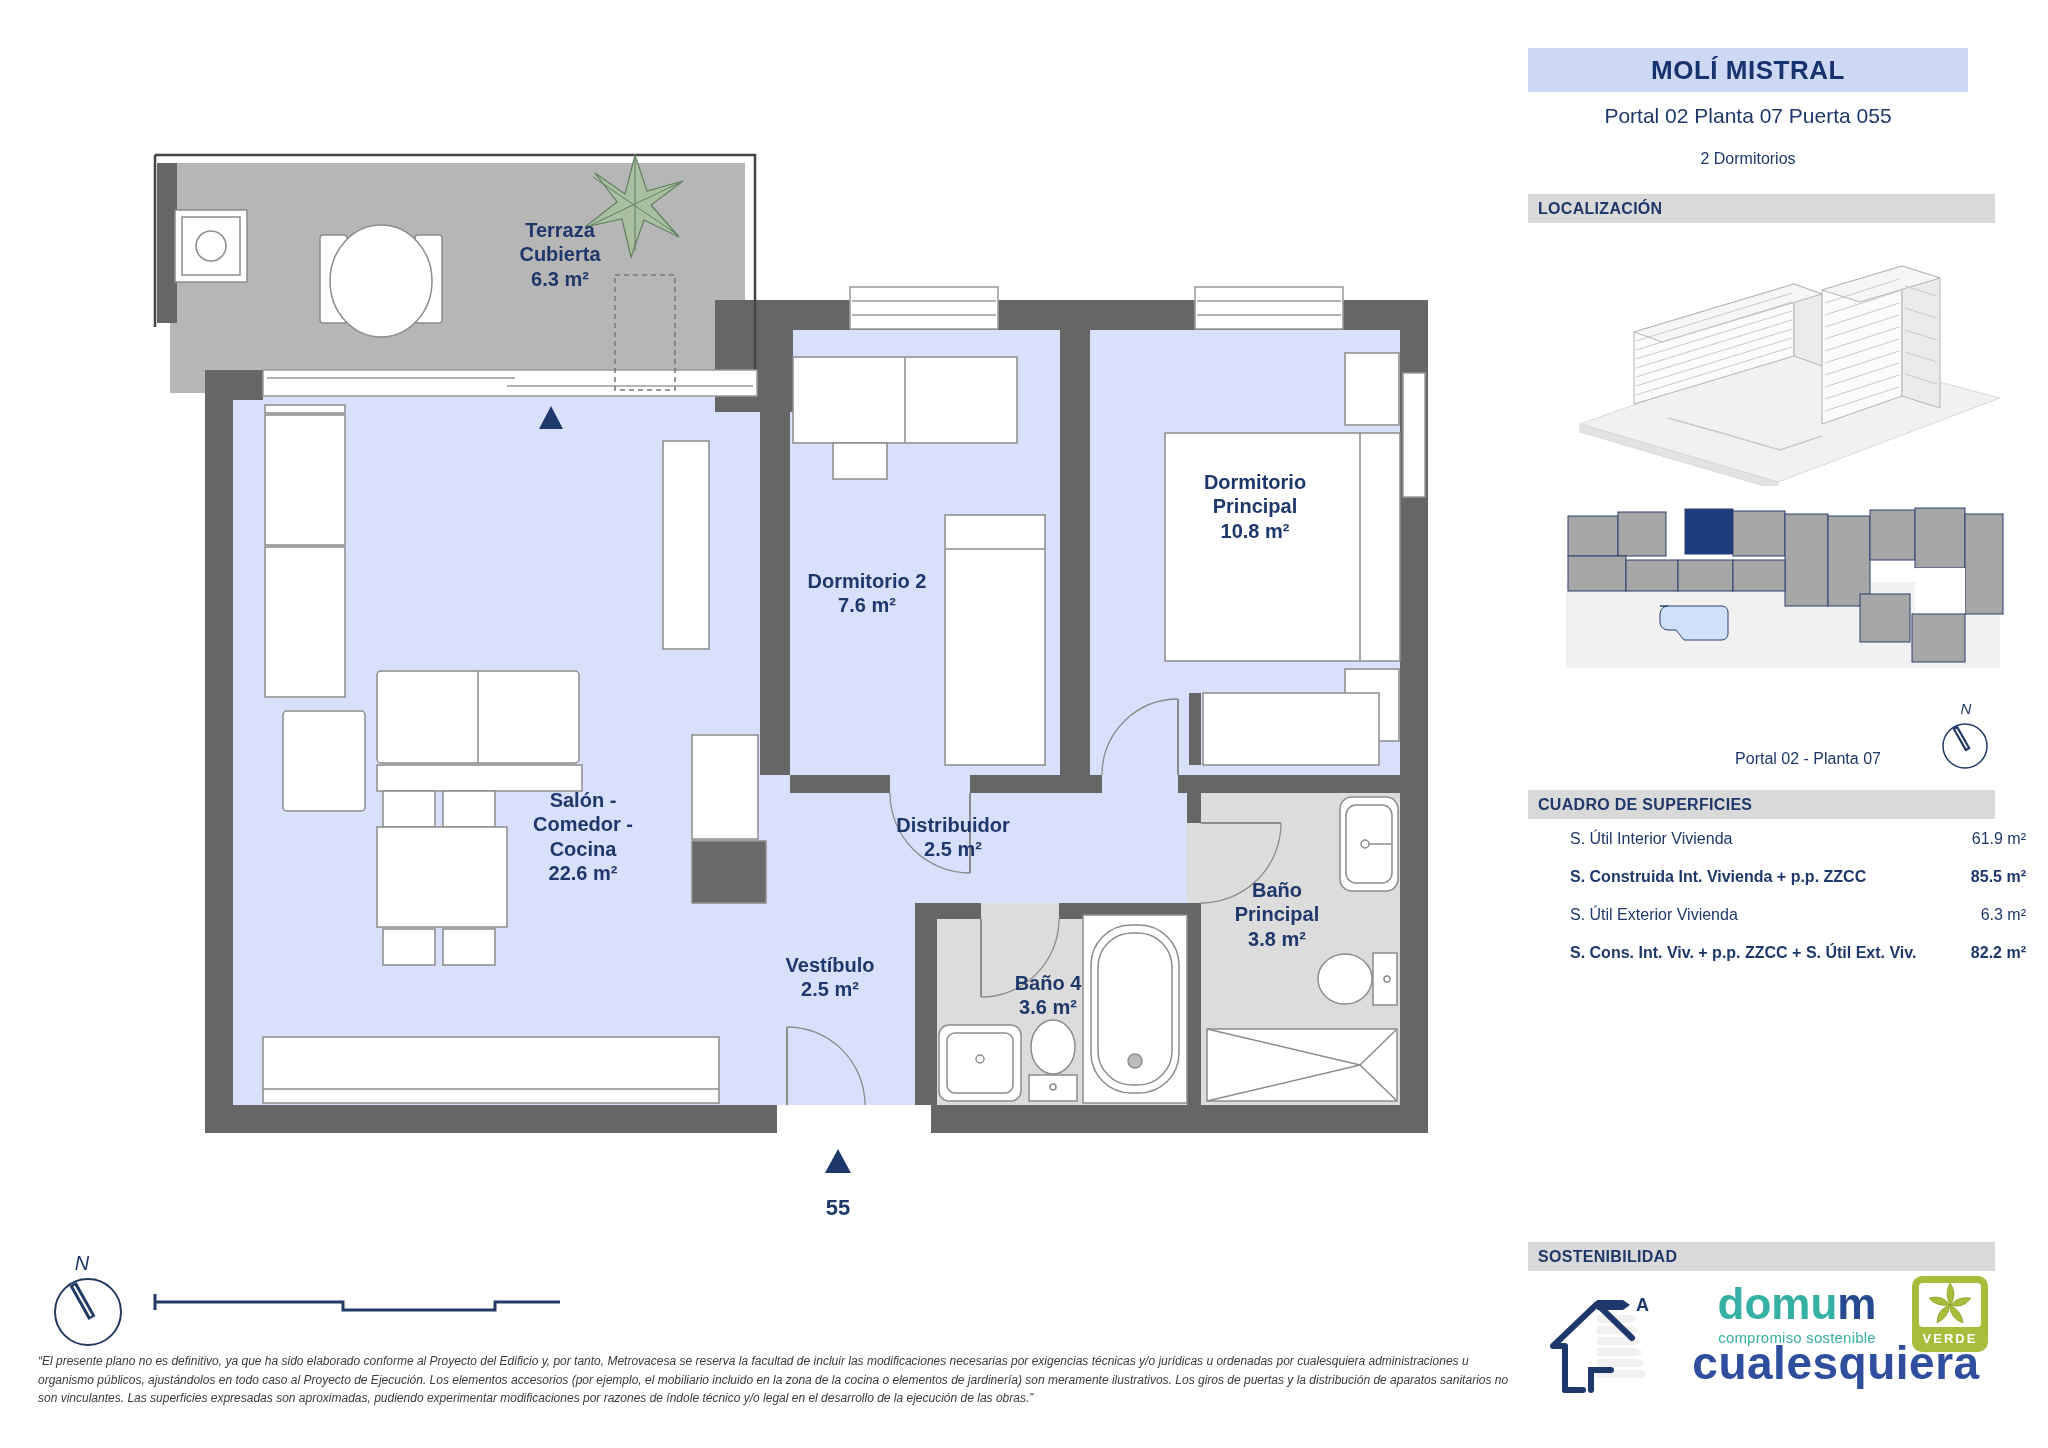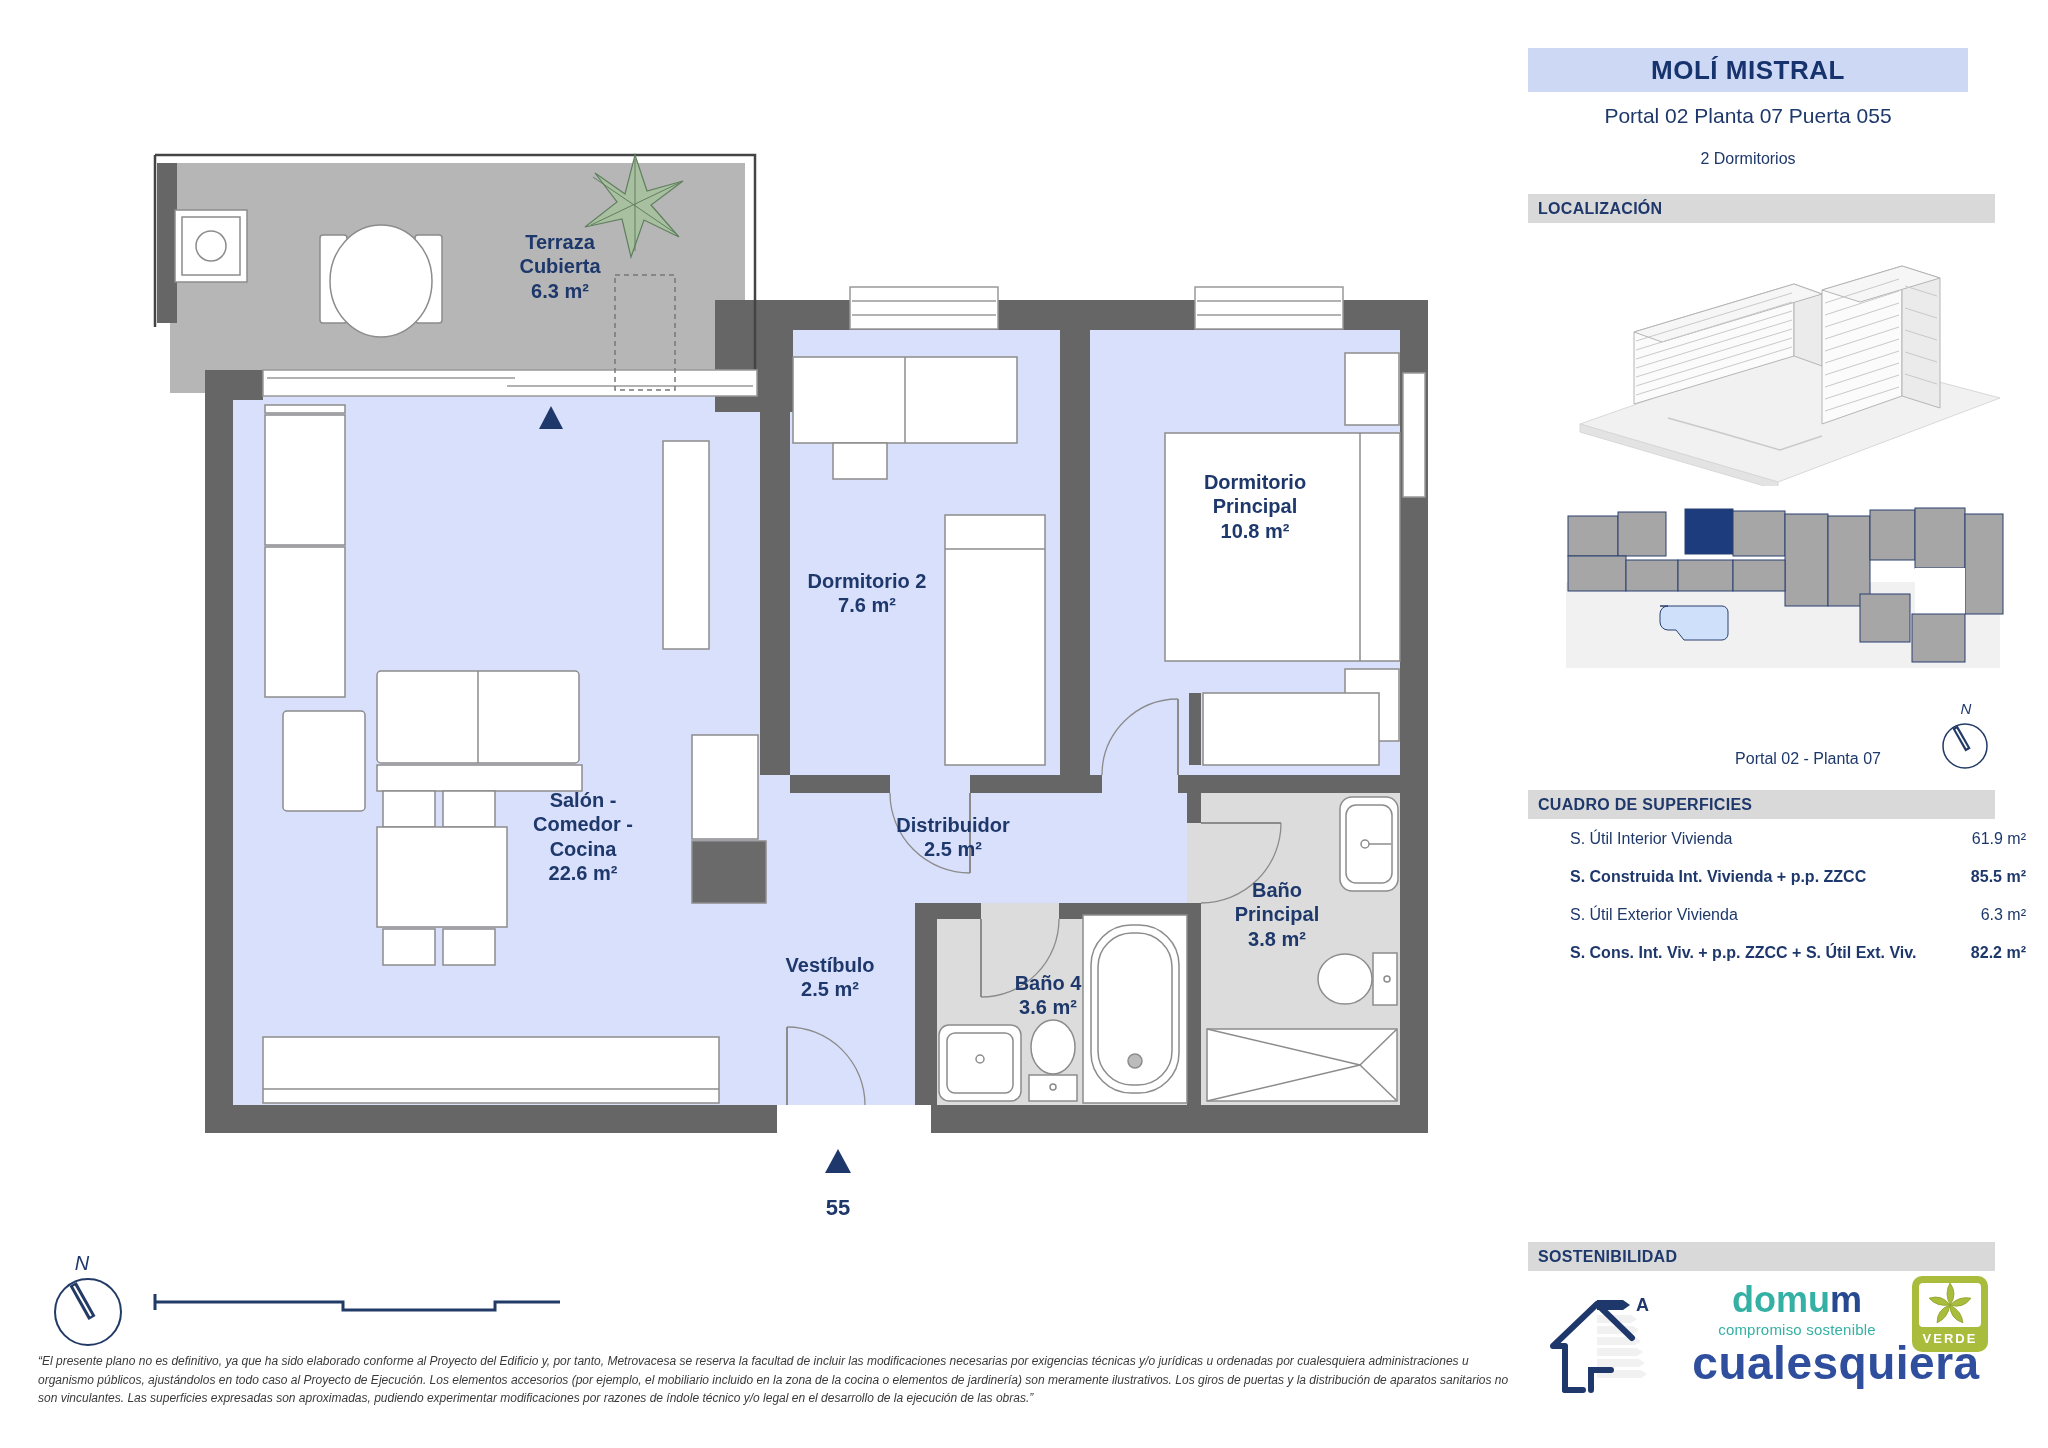--- a/index.html
+++ b/index.html
@@ -44,21 +44,21 @@
   }
   .stable{
     position:absolute;left:1534px;top:830px;width:456px;color:#1e386b;font-size:16px;margin-left:36px;
   }
   .srow{display:flex;justify-content:space-between;margin-bottom:20px;}
   .srow.bold{font-weight:700;}
   
   .domum{
     position:absolute;left:1692px;top:1282px;width:210px;text-align:center;line-height:1;
   }
-  .domum .brand{font-size:36px;font-weight:700;letter-spacing:0px;}
+  .domum .brand{font-size:44px;font-weight:700;letter-spacing:0px;}
   .domum .teal{color:#35b0a4;}
   .domum .navy{color:#27498f;}
   .domum .tagline{display:block;color:#35b0a4;font-size:15px;margin-top:4px;letter-spacing:.2px;}
   .metrovacesa{
     position:absolute;left:1660px;top:1336px;width:352px;text-align:center;
     color:#2f4f9e;font-size:46px;font-weight:700;letter-spacing:.5px;
   }
   
   .disclaimer{
     position:absolute;left:38px;top:1352px;width:1478px;
@@ -217,21 +217,21 @@
       <line x1="1282" y1="914" x2="1245" y2="950"></line>
       <line x1="1282" y1="986" x2="1245" y2="950"></line>
     </g>
 
     <g>
       <polygon points="710,1058 736,1058 723,1034" fill="#1e386b"></polygon>
       <text x="723" y="1100" text-anchor="middle" font-size="22" font-weight="700" fill="#1e386b">55</text>
     </g>
   </svg>
 
-  <div class="rlabel" style="left:445px;top:152px;width:120px;">
+  <div class="rlabel" style="left:445px;top:140px;width:120px;">
     <span class="rname">Terraza Cubierta</span>
     <span class="rarea">6.3 m²</span>
   </div>
   <div class="rlabel" style="left:752px;top:478px;width:160px;">
     <span class="rname">Dormitorio 2</span>
     <span class="rarea">7.6 m²</span>
   </div>
   <div class="rlabel" style="left:1140px;top:392px;width:120px;">
     <span class="rname">Dormitorio Principal</span>
     <span class="rarea">10.8 m²</span>

